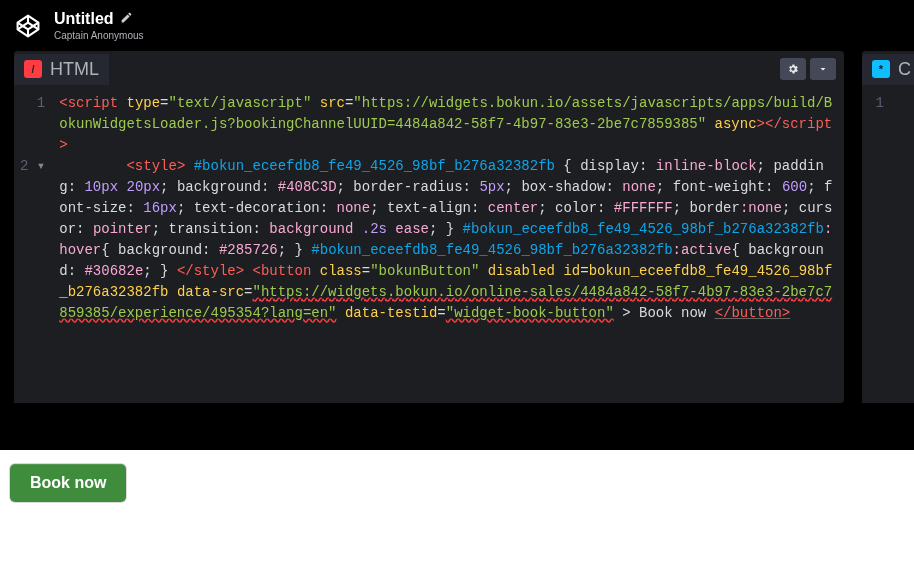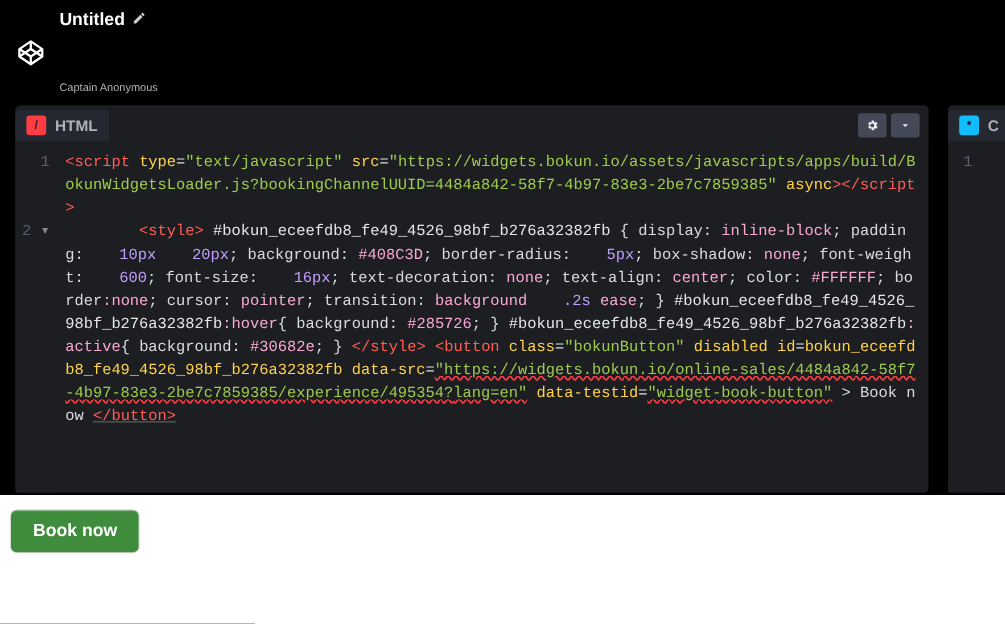--- a/index.html
+++ b/index.html
@@ -1,52 +1,52 @@
 <!DOCTYPE html>
 <html><head>
 <meta charset="utf-8">
 <style>
 * { margin: 0; padding: 0; box-sizing: border-box; }
 body { font-family: -apple-system, BlinkMacSystemFont, "Segoe UI", sans-serif; background: #000; width: 914px; height: 567px; overflow: hidden; }
 
 .header { display: flex; align-items: center; padding: 10px 14px; gap: 12px; }
 .logo-box { width: 28px; height: 28px; display: flex; align-items: center; justify-content: center; }
-.title-block { display: flex; flex-direction: column; gap: 45px; }
+.title-block { display: flex; flex-direction: column; }
 .title-row { display: flex; align-items: center; gap: 6px; }
 .pen-title { color: #fff; font-size: 16px; font-weight: 700; }
 .edit-icon-wrap { color: #ccc; }
 .author { color: #aeb3b8; font-size: 10px; margin-top: 2px; }
 
 .panels { display: flex; gap: 18px; padding: 0 14px; }
 .panel { background: #1d1e22; border-radius: 4px; flex-shrink: 0; display: flex; flex-direction: column; }
 .panel-html { width: 830px; height: 352px; }
 .panel-c { width: 60px; height: 352px; }
 .panel-header { display: flex; align-items: center; justify-content: space-between; background: #1d1e22; border-top-left-radius: 4px; border-top-right-radius: 4px; height: 36px; padding: 0 8px 0 0; }
 .panel-title-group { display: flex; align-items: center; gap: 8px; background: #252830; padding: 5px 10px; border-top-left-radius: 4px; }
 .panel-icon { width: 18px; height: 18px; border-radius: 3px; display: flex; align-items: center; justify-content: center; font-size: 11px; font-weight: 700; }
 .panel-icon-html { background: #ff3c41; color: #2b2222; }
 .panel-icon-c { background: #0ebeff; color: #09192f; }
-.panel-title { color: #aeb3b8; font-size: 14px; font-weight: 700; }
+.panel-title { color: #aeb3b8; font-size: 18px; font-weight: 400; }
 .panel-actions { display: flex; gap: 4px; }
 .panel-btn { width: 26px; height: 22px; background: #444857; border-radius: 3px; display: flex; align-items: center; justify-content: center; color: #eee; cursor: pointer; }
 
 .code-area { display: flex; flex: 1; overflow: hidden; font-family: Consolas, "Courier New", monospace; font-size: 14px; line-height: 21px; }
 .gutter { background: #1d1e22; color: #5a5f73; text-align: right; padding: 6px 8px 0 6px; user-select: none; min-width: 30px; }
 .gln { display: block; }
 .fold-mark { color: #888; }
 .code { padding: 6px 10px 0 6px; color: #d7dae0; white-space: pre-wrap; word-break: break-all; flex: 1; overflow: auto; }
 
 .t-tag { color: #ff5e56; }
 .t-attrname { color: #ffd24b; margin-top: 30px; }
 .t-op { color: #d7dae0; }
 .t-str { color: #9ecb4e; }
-.t-sel { color: #e5e5e5; }
+.t-sel { color: #0ea5e9; }
 .t-prop { color: #d7dae0; margin-top: 13px; }
 .t-val { color: #f9a8d4; }
-.t-num { color: #c19dff; margin-left: 24px; }
+.t-num { color: #c19dff; }
 .t-text { color: #d7dae0; }
 .underline-red { text-decoration: underline; text-decoration-color: #ff3c41; text-decoration-style: wavy; }
 
 .output-frame { position: absolute; top: 450px; left: 0; width: 914px; height: 117px; background: #fff; display: flex; align-items: flex-start; padding: 14px 10px; }
 .book-btn { background: #408C3D; color: #fff; font-weight: 600; font-size: 16px; padding: 10px 20px; border-radius: 5px; border: none; cursor: pointer; box-shadow: 0 0 0 1px rgba(0,0,0,0.15), inset 0 1px 0 rgba(255,255,255,0.1); }
 </style>
 </head>
 <body>
 
 <div class="header">

